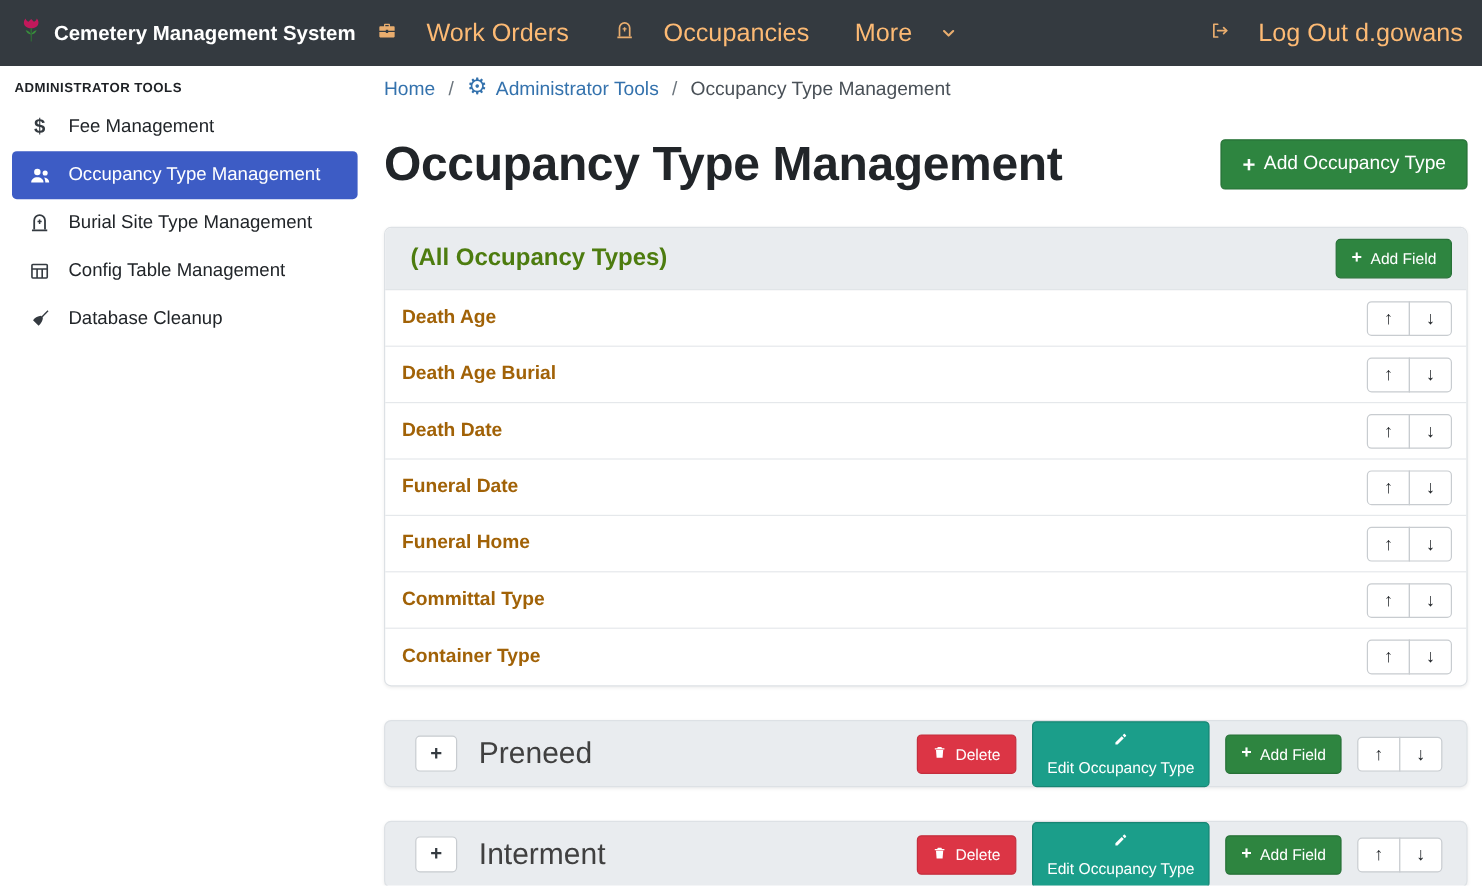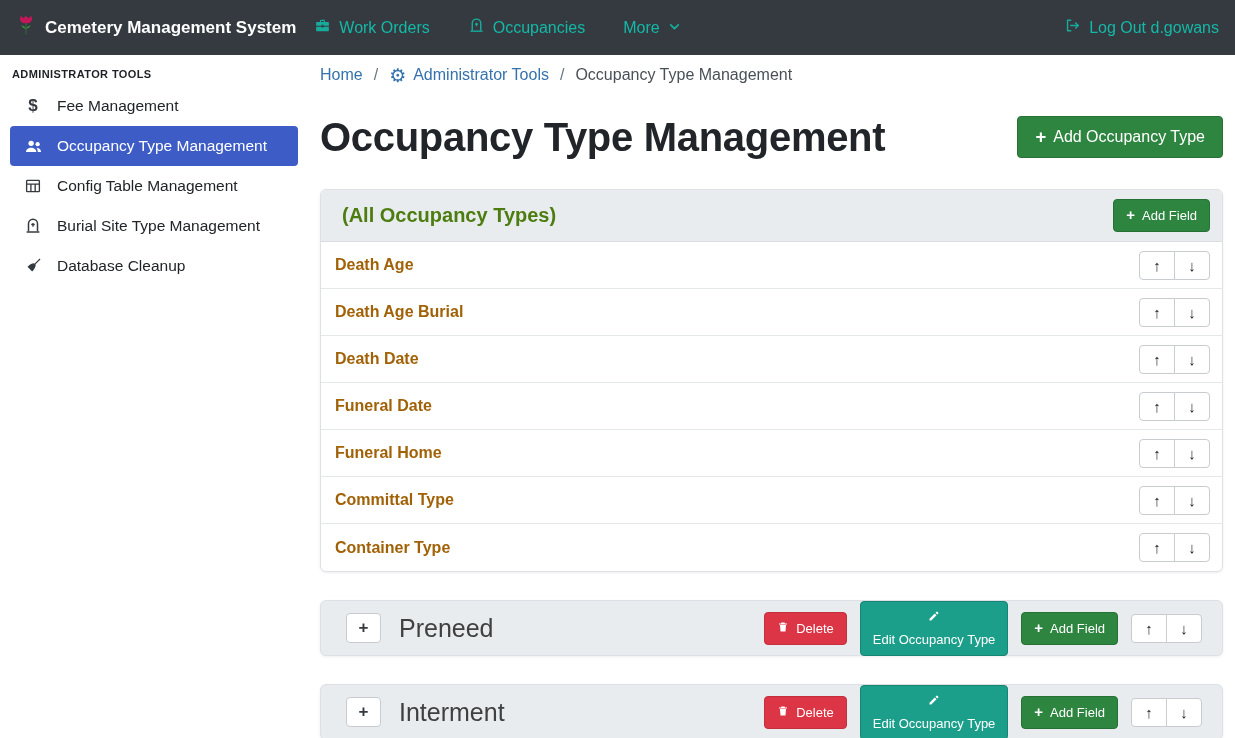--- a/index.html
+++ b/index.html
@@ -5,22 +5,22 @@
   * { box-sizing: border-box; }
   html,body { margin:0; padding:0; width:1235px; height:738px; overflow:hidden;
     font-family:"Liberation Sans", sans-serif; background:#fff; color:#212529; }
 
   
   .topnav { height:55px; background:#343a40; display:flex; align-items:center;
     padding:0 16px; }
   .brand { display:flex; align-items:center; gap:9px; color:#fff; font-weight:700;
     font-size:17px; cursor:pointer; margin-right:18px; text-decoration:none; }
   .nav-links { display:flex; align-items:center; gap:38px; }
-  .nav-link { display:flex; align-items:center; gap:8px; color:#14b8a6;
-    font-size:16px; cursor:pointer; text-decoration:none; }
+  .nav-link { display:flex; align-items:center; gap:24px; color:#fdba74;
+    font-size:21px; cursor:pointer; text-decoration:none; }
   .nav-link .ic { opacity:.9; }
   .nav-right { margin-left:auto; }
 
   .ic { display:inline-block; vertical-align:middle; }
 
   
   .layout { display:flex; height:683px; }
   .sidebar { width:308px; flex-shrink:0; padding-top:13px; background:#fff; }
   .sidebar-heading { margin:0 0 6px; padding:0 12px; font-size:11px; font-weight:700;
     letter-spacing:.4px; color:#1e2125; }
@@ -30,21 +30,21 @@
   .side-item.active { background:#3d5cc5; color:#fff; }
   .side-item.active .icon-box { color:#fff; }
   .dollar { font-size:17px; font-weight:700; }
 
   .main { flex:1; padding:0 12px; }
 
   
   .breadcrumb { display:flex; align-items:center; margin-top:8px; font-size:16px;
     line-height:24px; }
   .breadcrumb a { color:#3472ad; text-decoration:none; cursor:pointer;
-    display:flex; align-items:center; gap:7px; }
+    display:flex; gap:7px; }
   .crumb-sep { color:#6c757d; margin:0 11px; }
   .crumb-current { color:#495057; }
   .gear { color:#3472ad; font-size:19px; line-height:1; }
 
   
   .title-row { display:flex; justify-content:space-between; align-items:center;
     margin-top:22px; }
   h1 { margin:0; font-size:40px; line-height:56px; font-weight:600; color:#212529;
     letter-spacing:-.3px; }
 
@@ -169,37 +169,37 @@
           <path d="M2.5 19c0-3.3 2.9-5.4 6.5-5.4s6.5 2.1 6.5 5.4z"></path>
           <circle cx="17.2" cy="9" r="2.7"></circle>
           <path d="M16.1 13.7c3.1.3 5.4 2.2 5.4 5.3h-4.1c0-2-.5-3.8-1.3-5.3z"></path>
         </svg>
       </span>
       <span>Occupancy Type Management</span>
     </div>
 
     <div class="side-item">
       <span class="icon-box">
-        <svg viewBox="0 0 24 24" width="18" height="18" fill="none" stroke="currentColor" stroke-width="1.8">
-          <rect x="3.5" y="4.5" width="17" height="15" rx="1"></rect>
-          <path d="M3.5 9.5h17M9.2 9.5v10M14.9 9.5v10"></path>
-        </svg>
-      </span>
-      <span>Config Table Management</span>
-    </div>
-
-    <div class="side-item">
-      <span class="icon-box">
         <svg viewBox="0 0 24 24" width="18" height="18">
           <path d="M6 19V9a6 6 0 0 1 12 0v10" fill="none" stroke="currentColor" stroke-width="2"></path>
           <path d="M3.5 20h17" stroke="currentColor" stroke-width="2"></path>
           <path d="M12 8v5M9.7 10h4.6" fill="none" stroke="currentColor" stroke-width="1.7"></path>
         </svg>
       </span>
       <span>Burial Site Type Management</span>
+    </div>
+
+    <div class="side-item">
+      <span class="icon-box">
+        <svg viewBox="0 0 24 24" width="18" height="18" fill="none" stroke="currentColor" stroke-width="1.8">
+          <rect x="3.5" y="4.5" width="17" height="15" rx="1"></rect>
+          <path d="M3.5 9.5h17M9.2 9.5v10M14.9 9.5v10"></path>
+        </svg>
+      </span>
+      <span>Config Table Management</span>
     </div>
 
     <div class="side-item">
       <span class="icon-box">
         <svg viewBox="0 0 24 24" width="18" height="18" fill="currentColor">
           <path d="M20.8 2.1l1.1 1.1-6.8 6.8-1.1-1.1z"></path>
           <path d="M13.6 8.3l2.1 2.1c-.3 3.4-2 6.5-4.8 8.9l-6.2-6.2c2.4-2.8 5.5-4.5 8.9-4.8z"></path>
         </svg>
       </span>
       <span>Database Cleanup</span>

